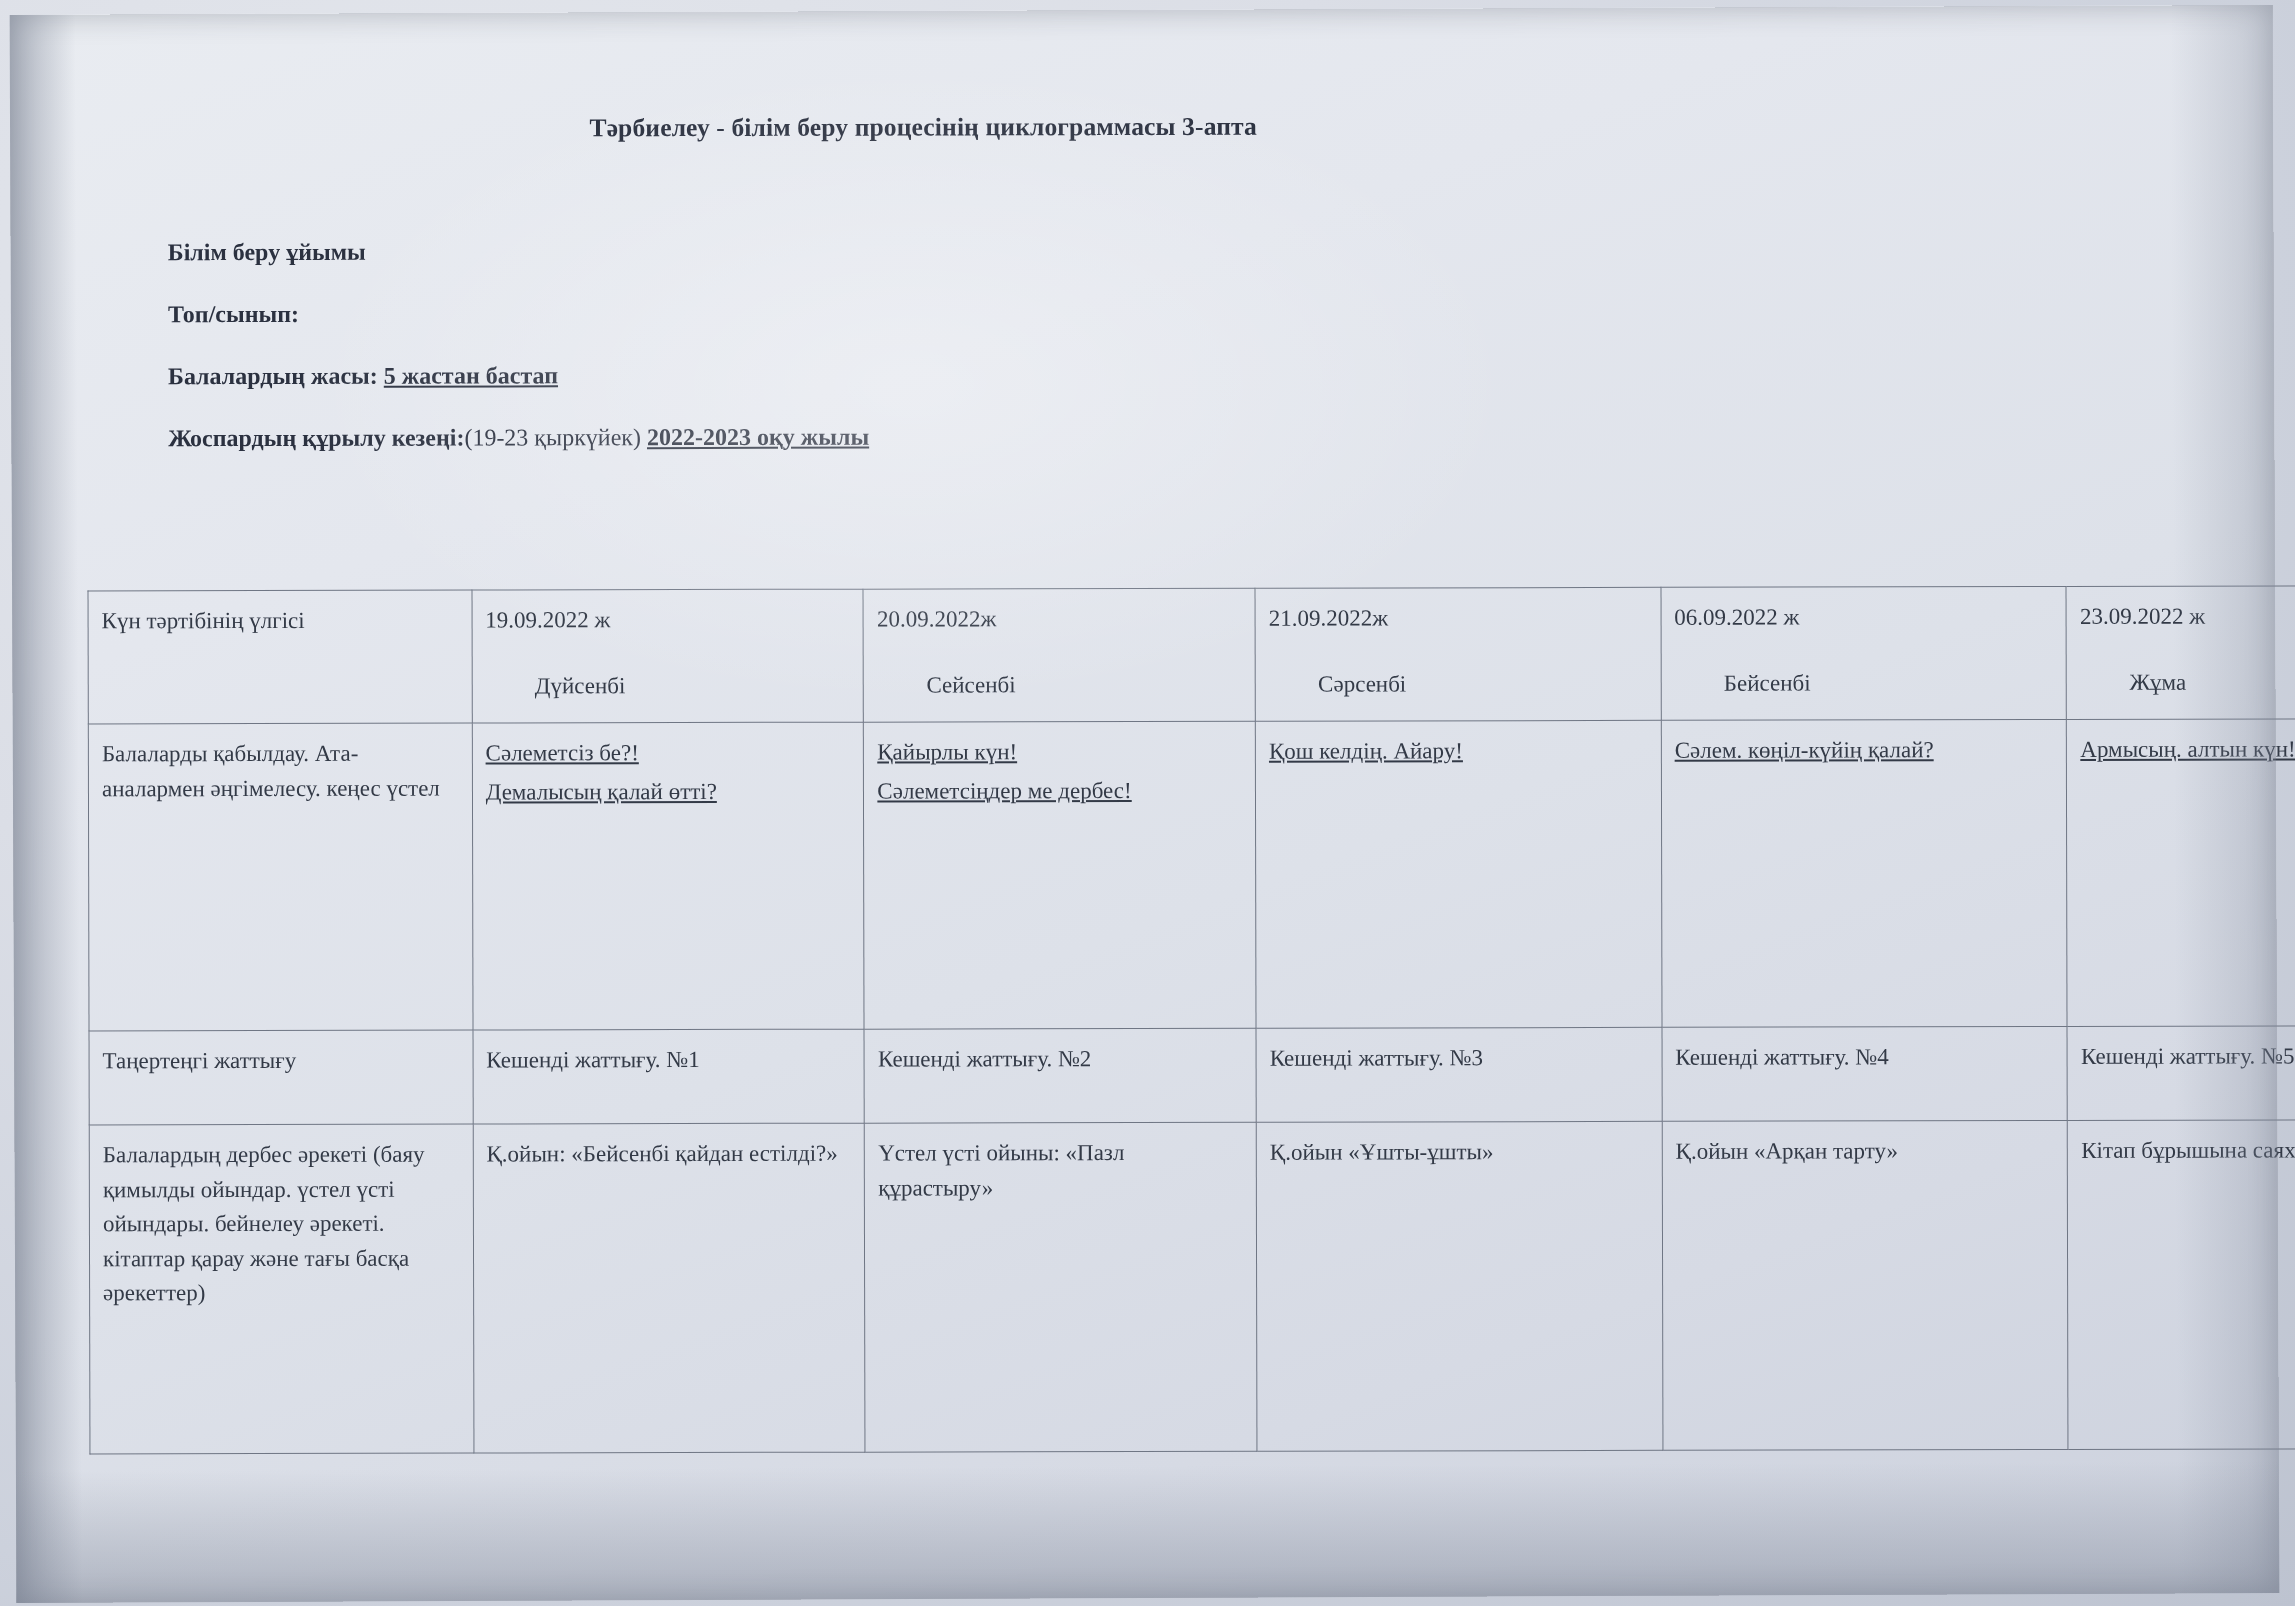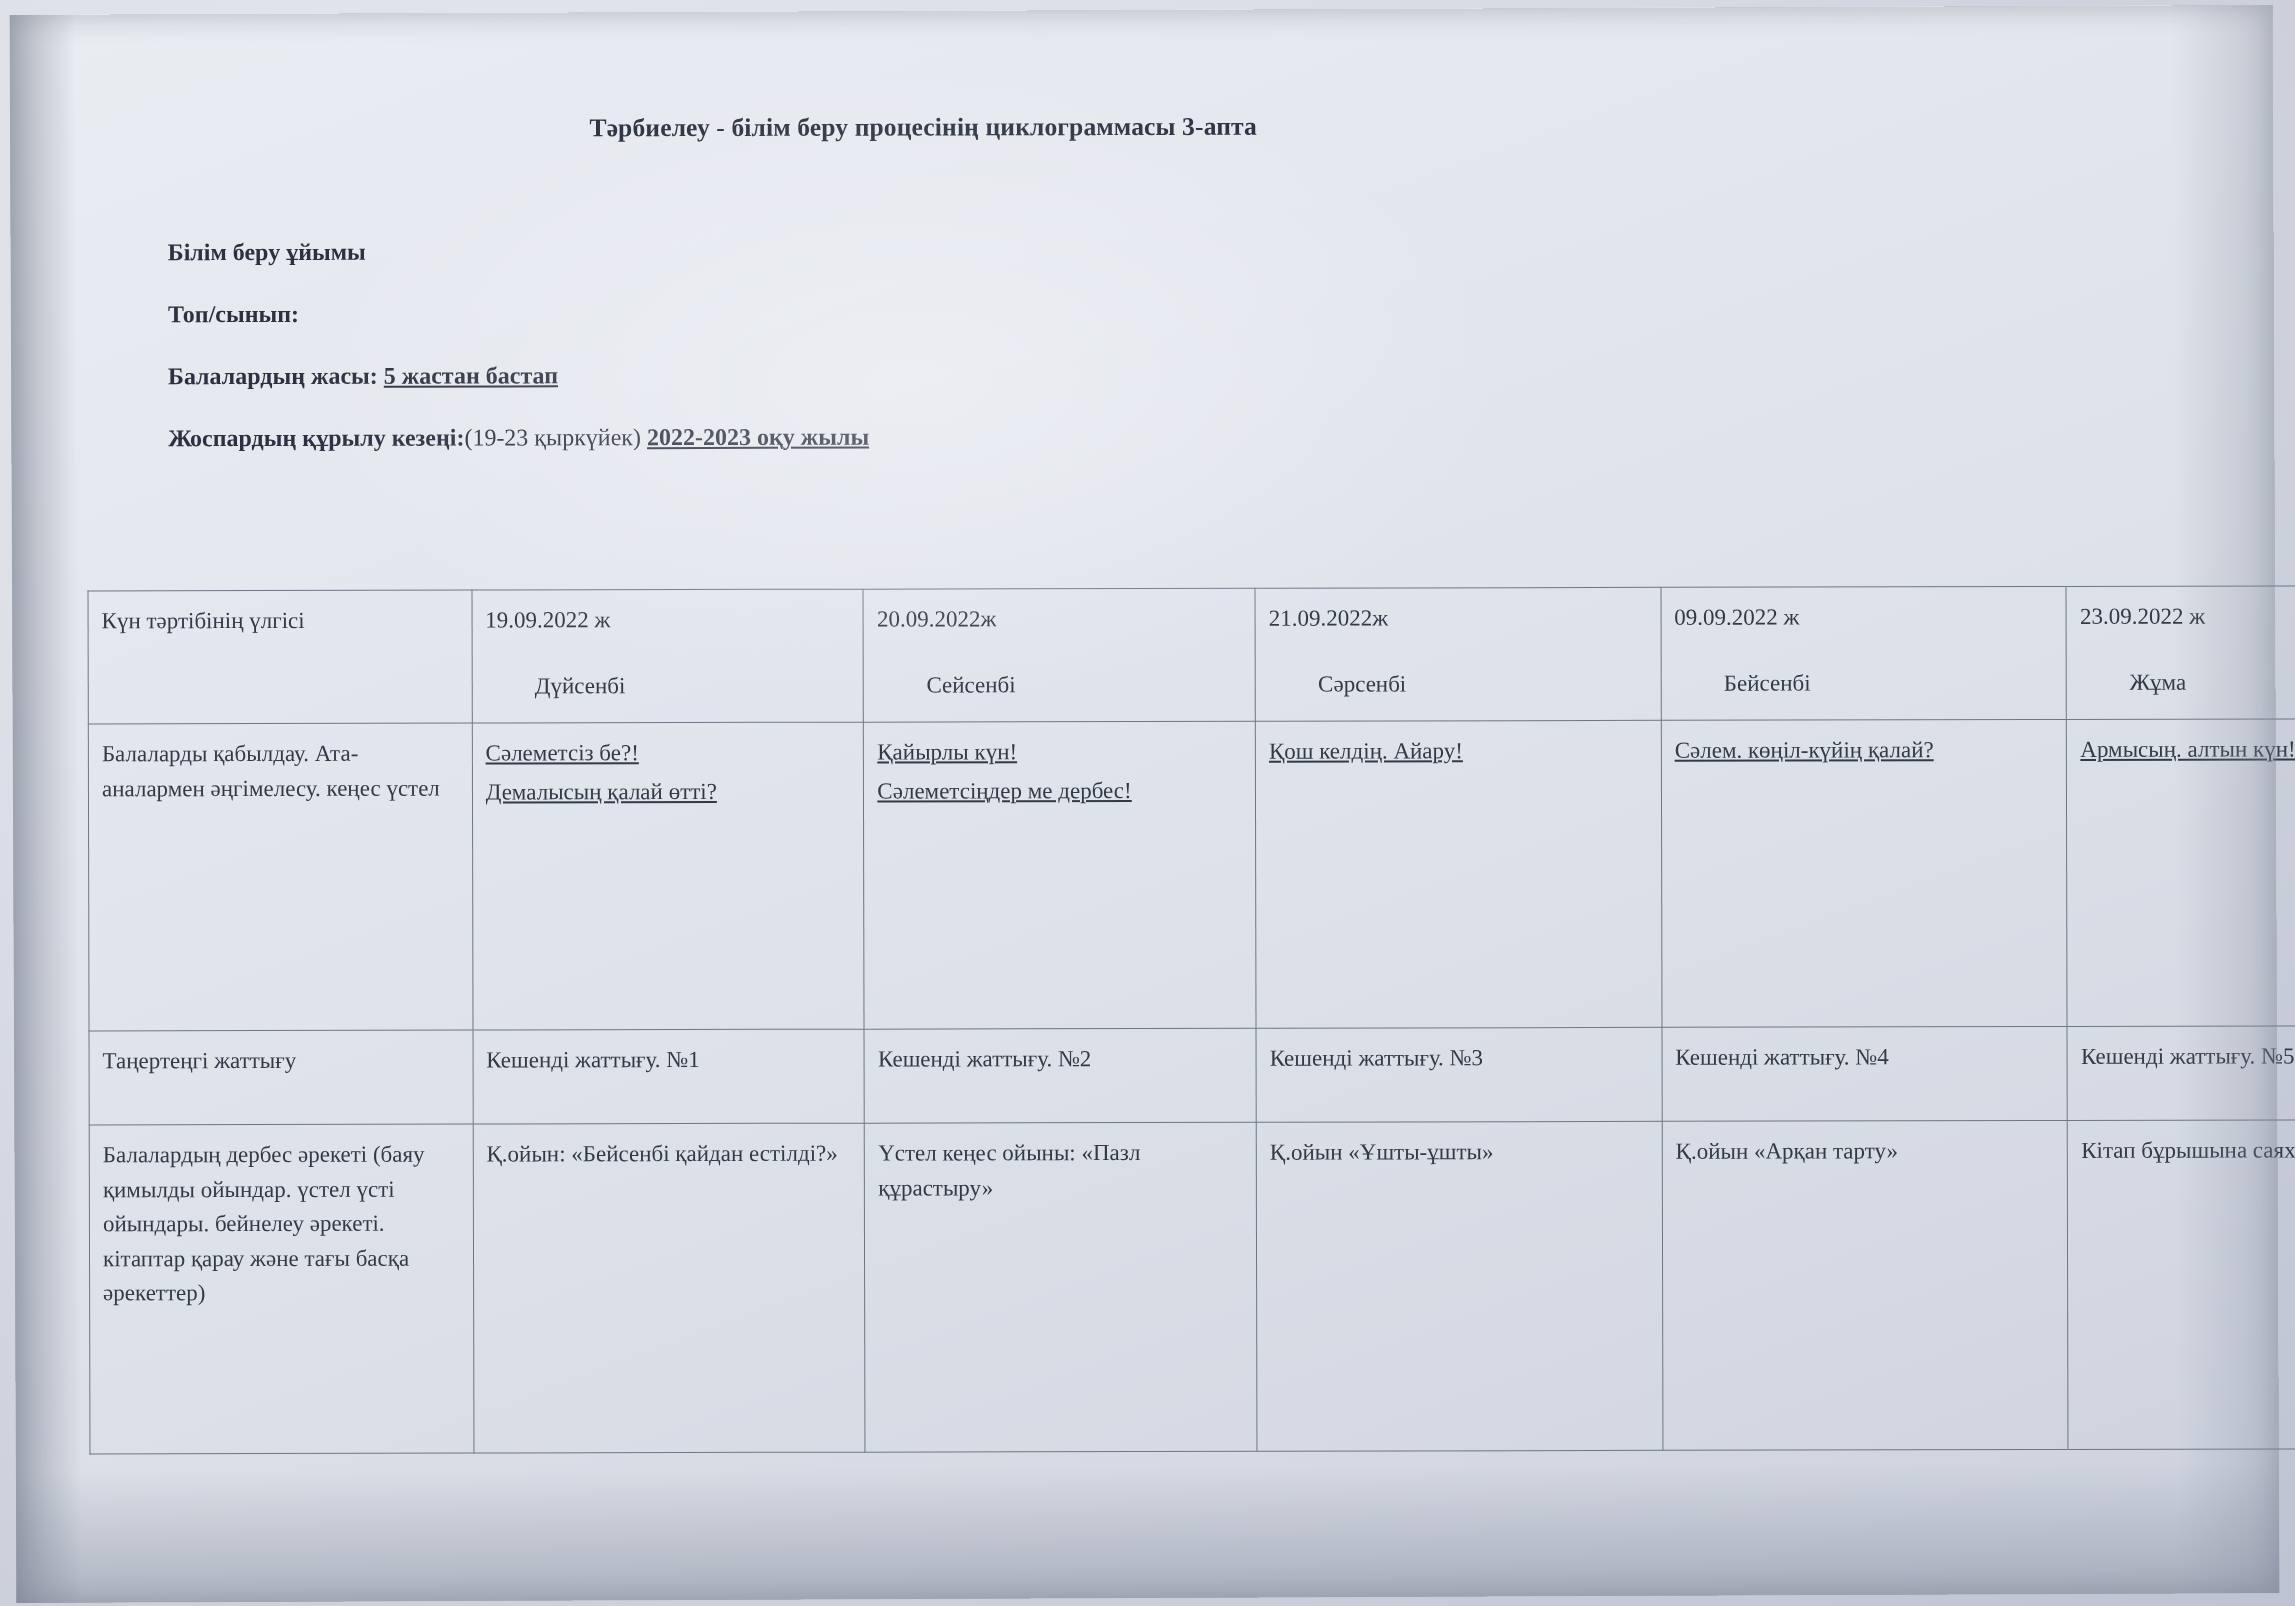--- a/index.html
+++ b/index.html
@@ -182,21 +182,21 @@
             </td>
             <td class="c2 row-head">
               <span class="date-main">20.09.2022ж</span>
               <span class="date-day">Сейсенбі</span>
             </td>
             <td class="c3 row-head">
               <span class="date-main">21.09.2022ж</span>
               <span class="date-day">Сәрсенбі</span>
             </td>
             <td class="c4 row-head">
-              <span class="date-main">09.09.2022 ж</span>
+              <span class="date-main">06.09.2022 ж</span>
               <span class="date-day">Бейсенбі</span>
             </td>
             <td class="c5 row-head">
               <span class="date-main">23.09.2022 ж</span>
               <span class="date-day">Жұма</span>
             </td>
           </tr>
 
           <tr class="tall">
             <td class="c0">Балаларды қабылдау. Ата-аналармен әңгімелесу. кеңес үстел</td>
@@ -224,21 +224,21 @@
             <td class="c1">Кешенді жаттығу. №1</td>
             <td class="c2">Кешенді жаттығу. №2</td>
             <td class="c3">Кешенді жаттығу. №3</td>
             <td class="c4">Кешенді жаттығу. №4</td>
             <td class="c5">Кешенді жаттығу. №5</td>
           </tr>
 
           <tr class="big">
             <td class="c0">Балалардың дербес әрекеті (баяу қимылды ойындар. үстел үсті ойындары. бейнелеу әрекеті. кітаптар қарау және тағы басқа әрекеттер)</td>
             <td class="c1">Қ.ойын: «Бейсенбі қайдан естілді?»</td>
-            <td class="c2">Үстел кеңес ойыны: «Пазл құрастыру»</td>
+            <td class="c2">Үстел үсті ойыны: «Пазл құрастыру»</td>
             <td class="c3">Қ.ойын «Ұшты-ұшты»</td>
             <td class="c4">Қ.ойын «Арқан тарту»</td>
             <td class="c5">Кітап бұрышына саяхат</td>
           </tr>
         </tbody>
       </table>
 
     </div>
 
     <div class="glare"></div>

